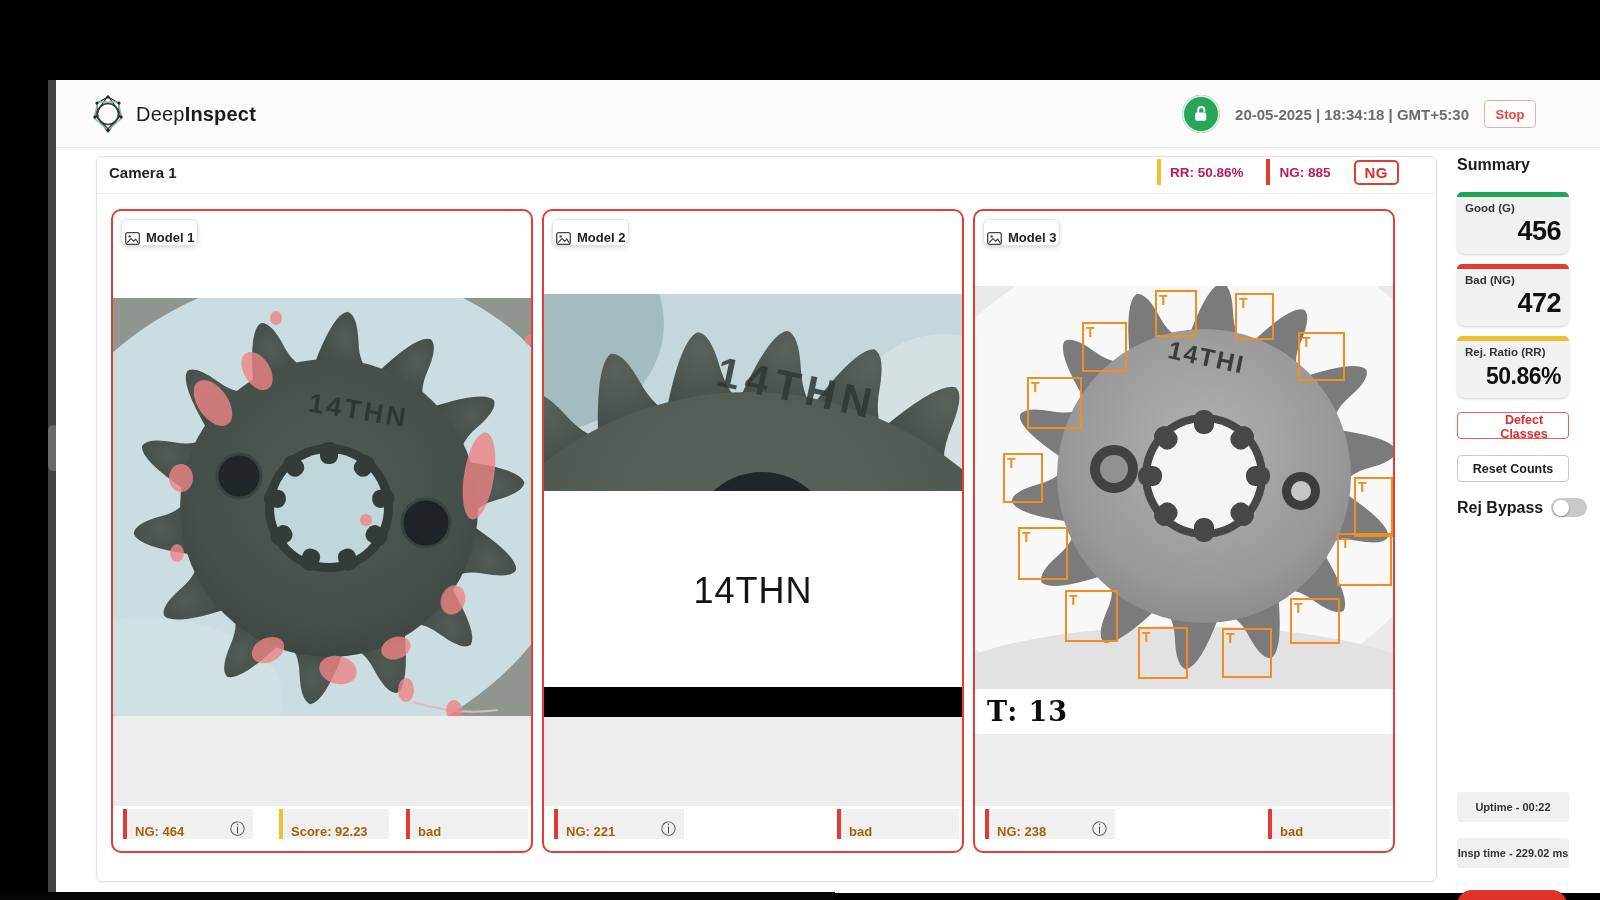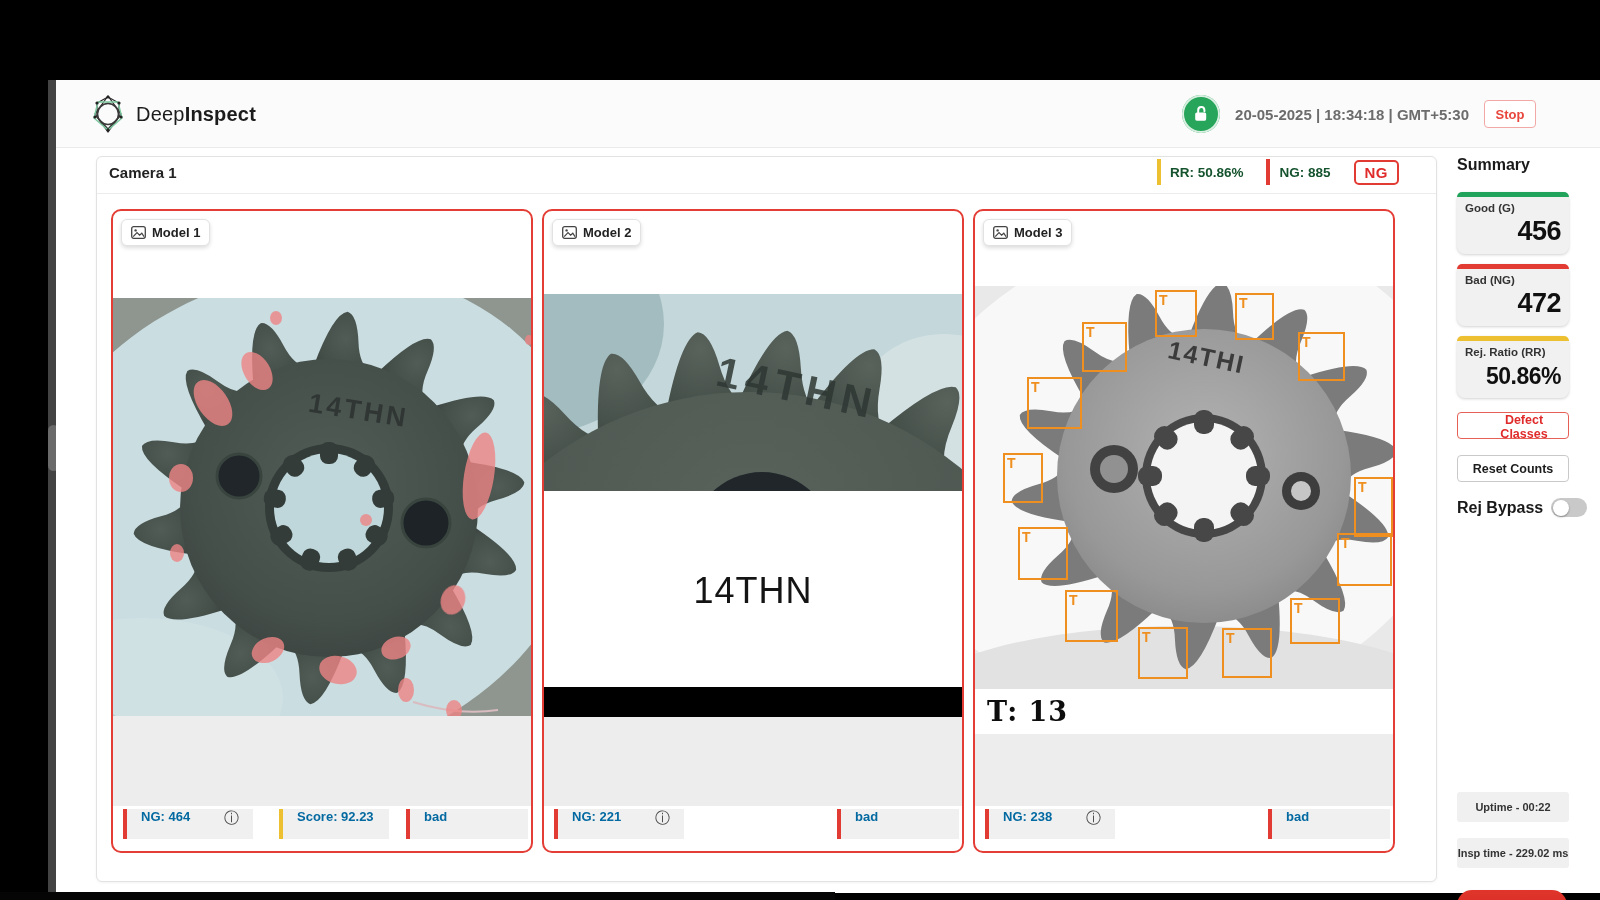--- a/index.html
+++ b/index.html
@@ -25,46 +25,46 @@
   .topbar-right { position:absolute; right:64px; top:0; height:68px; display:flex; align-items:center; gap:15px; }
   .lockwrap { width:38px; height:38px; border-radius:50%; background:#27a65b; box-shadow:0 0 0 2px #d9efe1 inset; display:flex; align-items:center; justify-content:center; cursor:pointer; }
   .datetime { font-size:15px; font-weight:700; color:#6c6c6c; }
   .stop-btn { width:52px; height:28px; background:#fff; border:1.5px solid #f0a9a4; border-radius:4px; color:#e8463c; font-size:13px; font-weight:600; cursor:pointer; font-family:inherit; }
 
   
   .camera-box { position:absolute; left:40px; top:76px; width:1341px; height:726px; background:#fff; border:1px solid #e2e2e2; border-radius:6px; box-shadow:0 1px 3px rgba(0,0,0,.05); }
   .camera-header { position:relative; height:37px; border-bottom:1px solid #ececec; display:flex; align-items:center; padding:0 37px 6px 12px;gap:9px; }
   .camera-title { font-size:15px; font-weight:700; color:#222; }
   .cam-chips { margin-left:auto; display:flex; align-items:center; gap:14px; }
-  .hchip { display:flex; align-items:center; height:26px; padding:0 9px; background:#fff; border-left:4px solid; font-size:13.5px; font-weight:700; color:#14532d; }
+  .hchip { display:flex; align-items:center; height:26px; padding:0 9px; background:#fff; border-left:4px solid; font-size:13.5px; font-weight:700; color:#be185d; }
   .hchip.yellow { border-color:#ecc030; }
   .hchip.red { border-color:#e23b33; }
   .ng-pill { height:25px; padding:0 9px; border:2px solid #e23b33; border-radius:5px; color:#e02b2b; font-size:15px; font-weight:800; display:flex; align-items:center; letter-spacing:.5px; }
 
   
   .panels { position:absolute; left:14px; top:52px; display:flex; gap:9px; }
   .panel { position:relative; width:422px; height:644px; background:#fff; border:2px solid #e43d35; border-radius:10px; overflow:hidden; }
-  .model-chip { position:absolute; z-index:5; left:8px; top:8px; height:27px; padding:0 9px; background:#fff; border:1px solid #e2e2e2; border-radius:6px; box-shadow:0 2px 4px rgba(0,0,0,.14); display:flex; align-items:center; gap:6px; }
+  .model-chip { position:absolute; z-index:5; left:8px; top:8px; height:27px; padding:0 3px; background:#fff; border:1px solid #e2e2e2; border-radius:6px; box-shadow:0 2px 4px rgba(0,0,0,.14); display:flex; align-items:flex-end; gap:6px; }
   .model-chip span.lbl { font-size:13px; font-weight:700; color:#222; }
   .img-area { position:absolute; left:0; width:418px; overflow:hidden; }
   .p1 .img-area { top:87px; height:418px; }
   .p2 .img-area { top:83px; height:197px; }
   .p3 .img-area { top:75px; height:405px; }
   .gray-strip { position:absolute; left:0; width:418px; background:#ededed; }
   .p1 .gray-strip { top:505px; height:90px; }
   .p2 .gray-strip { top:506px; height:89px; }
   .p3 .gray-strip { top:523px; height:72px; }
   .ocr-area { position:absolute; left:0; top:283px; width:418px; height:193px; background:#fff; display:flex; align-items:center; justify-content:center; }
   .ocr-text { font-size:36px; font-weight:500; color:#141414; letter-spacing:1px; }
   .black-bar { position:absolute; left:0; top:476px; width:418px; height:30px; background:#000; }
   .count-area { position:absolute; left:0; top:478px; width:418px; height:45px; background:#fff; display:flex; align-items:center; }
   .count-text { font-family:"DejaVu Serif",serif; font-weight:700; font-size:27px; color:#0d0d0d; padding-left:12px; letter-spacing:1px; }
 
   .stats-row { position:absolute; left:0; top:598px; width:418px; height:32px; }
-  .stat { position:absolute; top:0; height:30px; background:#f0f0f0; border-left:4px solid; display:flex; align-items:flex-start; padding:0 14px; font-size:13px; font-weight:700; color:#0369a1; }
+  .stat { position:absolute; top:0; height:30px; background:#f0f0f0; border-left:4px solid; display:flex; align-items:flex-end; padding:0 8px; font-size:13px; font-weight:700; color:#a16207; }
   .stat.red { border-color:#e23b33; }
   .stat.yellow { border-color:#ecc030; }
   .stat .info { margin-left:auto; font-size:15px; font-weight:400; color:#4a4a4a; cursor:pointer; }
   .stat .info::before { content:"\24D8"; }
   .s1 { left:10px; width:130px; }
   .s2 { left:166px; width:110px; }
   .s3 { left:293px; width:122px; }
 
   
   .sidebar { position:absolute; left:1401px; top:76px; width:112px; }

